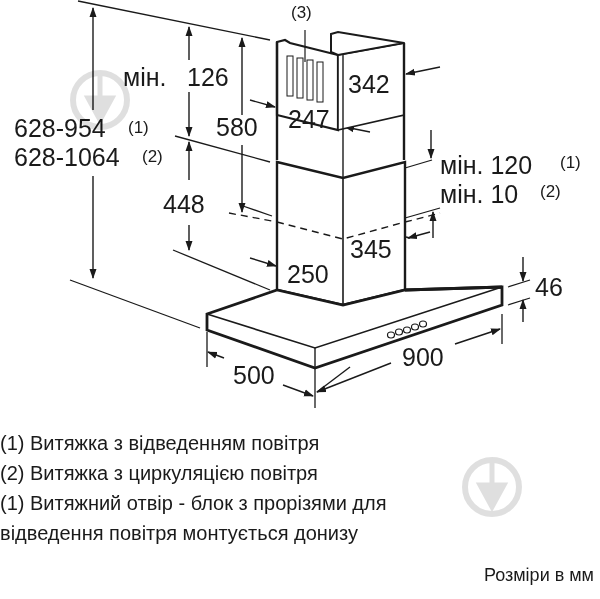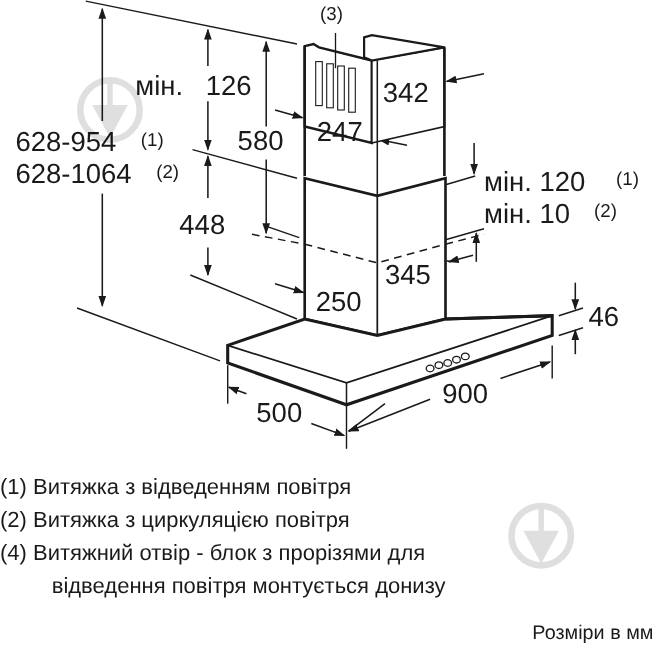--- a/index.html
+++ b/index.html
@@ -4,21 +4,21 @@
 <style>
   html, body { margin: 0; padding: 0; background: #ffffff; }
   body { width: 600px; height: 599px; position: relative; overflow: hidden;
          font-family: "Liberation Sans", sans-serif; color: #1a1a1a; }
   #diagram { position: absolute; left: 0; top: 0; width: 600px; height: 420px; }
   #diagram text { font-family: "Liberation Sans", sans-serif; fill: #1a1a1a; }
   .dim { font-size: 25px; }
   .sup { font-size: 17px; }
   .legend { position: absolute; left: 0; top: 428px; width: 576px; font-size: 20px; line-height: 30px; }
   .legend .row { white-space: nowrap; }
-  .legend .indent { padding-left: 47px; }
+  .legend .indent { }
   .units { position: absolute; right: 6px; top: 565px; font-size: 18px; }
   .watermark { position: absolute; opacity: 0.12; pointer-events: none; }
 </style>
 </head>
 <body>
 
 <svg id="diagram" viewBox="0 0 600 420" xmlns="http://www.w3.org/2000/svg">
   <defs>
     <marker id="ah" markerWidth="10" markerHeight="10" refX="9" refY="5" orient="auto" markerUnits="userSpaceOnUse">
       <path d="M0,1.5 L10,5 L0,8.5 Z" fill="#1a1a1a"></path>
@@ -136,16 +136,16 @@
   <path d="M32,6 L32,30 M20,30 L44,30 L32,52 Z" fill="#000" stroke="#000" stroke-width="5"></path>
 </svg>
 <svg class="watermark" style="left:460px;top:455px" width="64" height="64" viewBox="0 0 64 64">
   <circle cx="32" cy="32" r="27" fill="none" stroke="#000" stroke-width="6"></circle>
   <path d="M32,6 L32,30 M20,30 L44,30 L32,52 Z" fill="#000" stroke="#000" stroke-width="5"></path>
 </svg>
 
 <div class="legend">
   <div class="row">(1) Витяжка з відведенням повітря</div>
   <div class="row">(2) Витяжка з циркуляцією повітря</div>
-  <div class="row">(4) Витяжний отвір - блок з прорізями для</div>
+  <div class="row">(1) Витяжний отвір - блок з прорізями для</div>
   <div class="row indent">відведення повітря монтується донизу</div>
 </div>
 <div class="units">Розміри в мм</div>
 
 </body></html>

